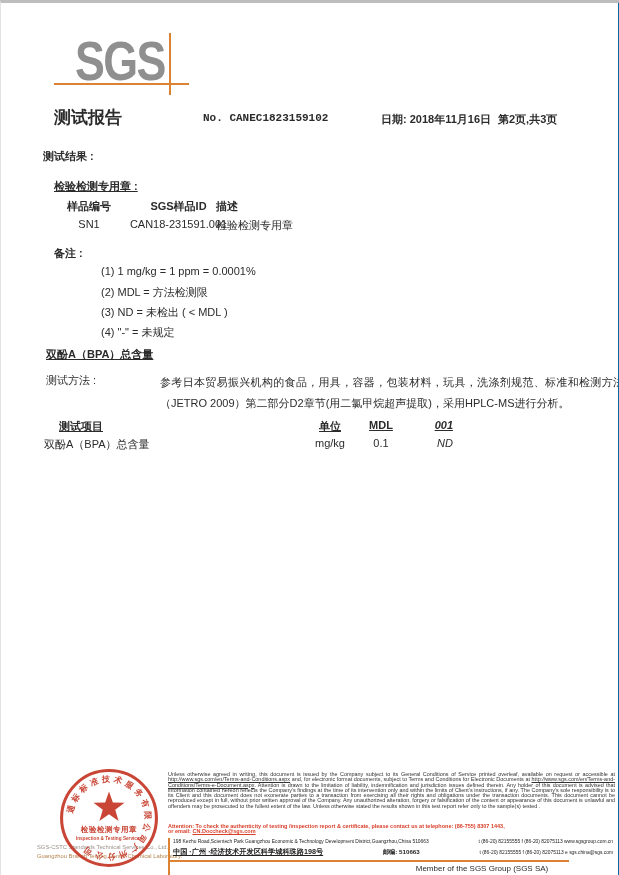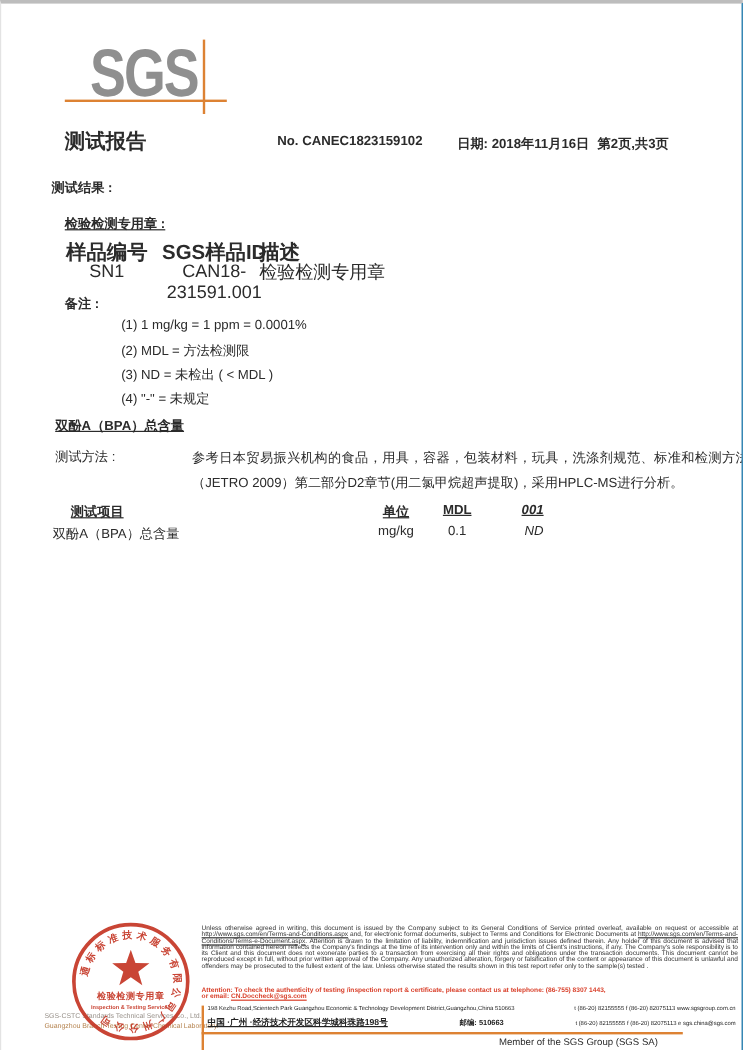--- a/index.html
+++ b/index.html
@@ -10,32 +10,32 @@
   }
   .abs{position:absolute;}
   
   .sgs-word{left:74px;top:30px;font-size:56px;font-weight:bold;color:#8f8f8f;
     letter-spacing:-2px;line-height:1;transform:scaleX(0.80);transform-origin:left top;}
   .cross-h{left:53px;top:80px;width:135px;height:2px;background:#dd8233;}
   .cross-v{left:168px;top:30px;width:2px;height:62px;background:#dd8233;}
   
   .report-title{left:53px;top:103px;font-size:17px;font-weight:bold;}
   .hdr{font-size:11px;font-weight:bold;top:109px;}
-  .report-no{left:230px;}
+  .report-no{left:202px;font-family:Liberation Mono, monospace;}
   .report-date{left:380px;}
   .page-info{left:497px;}
   .lbl{font-size:11px;font-weight:bold;}
   .results-label{left:42px;top:146px;}
   .sample-title{left:53px;top:176px;text-decoration:underline;}
   
   .st-c1{left:38px;width:100px;text-align:center;}
   .st-c2{left:120px;width:115px;text-align:center;}
   .st-c3{left:215px;width:160px;text-align:left;}
-  .st-head{top:196px;font-size:17px;font-weight:bold;}
-  .st-row{top:215px;font-size:15px;}
+  .st-head{top:196px;font-size:11px;font-weight:bold;}
+  .st-row{top:215px;font-size:11px;}
   .notes-label{left:53px;top:243px;}
   .note-line{left:100px;font-size:11px;text-align:center;}
   
   .analyte-title{left:45px;top:344px;font-size:11px;font-weight:bold;text-decoration:underline;}
   .method-label{left:45px;top:370px;font-size:11px;}
   .method-text{left:119px;top:369px;width:464px;font-size:11px;line-height:20.5px;text-align:justify;margin-left:40px;}
   
   .rt-head{top:416px;font-size:11px;font-weight:bold;text-decoration:underline;}
   .rt-row{top:434px;font-size:11px;}
   .rt-item-h{left:58px;}

